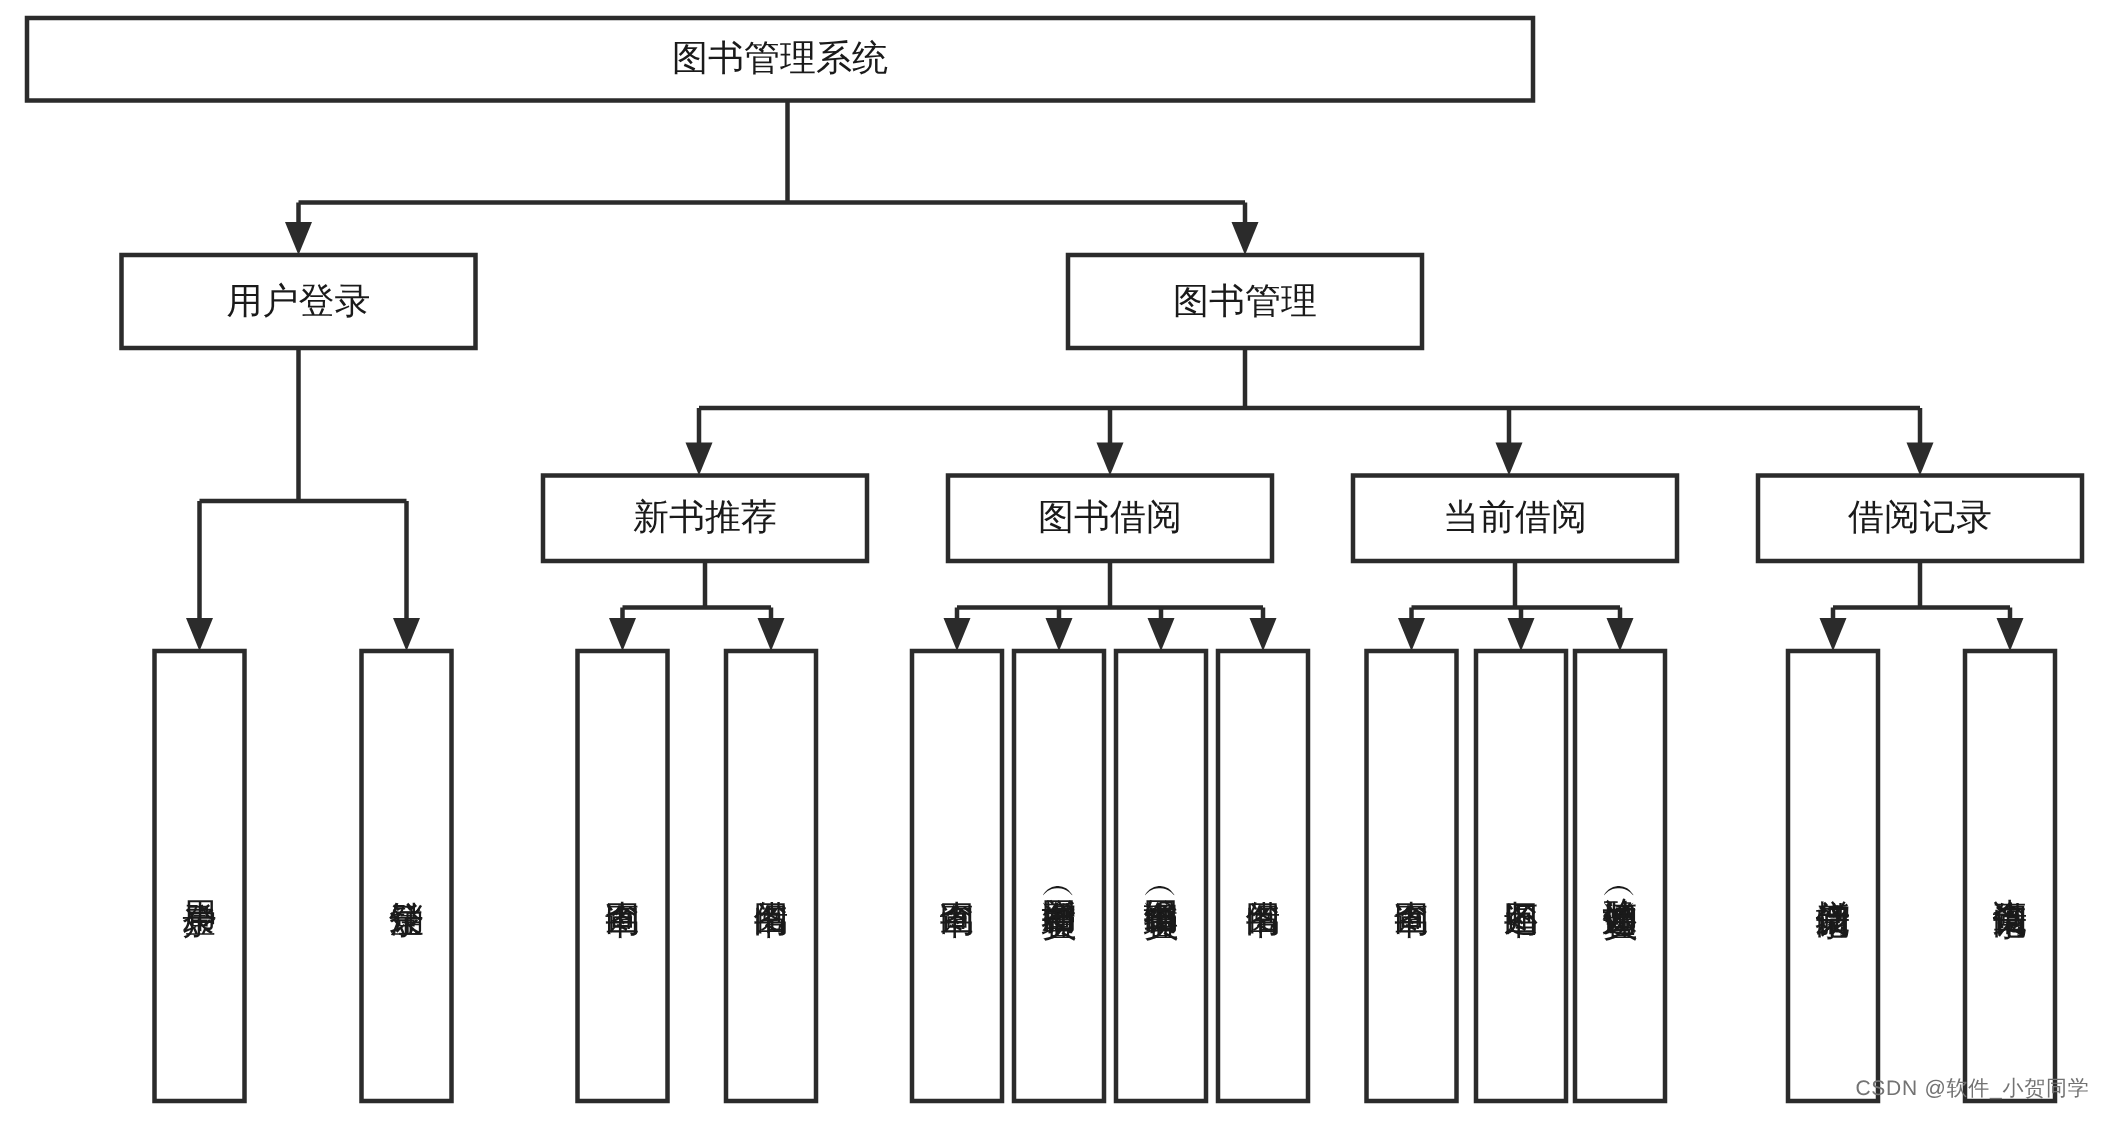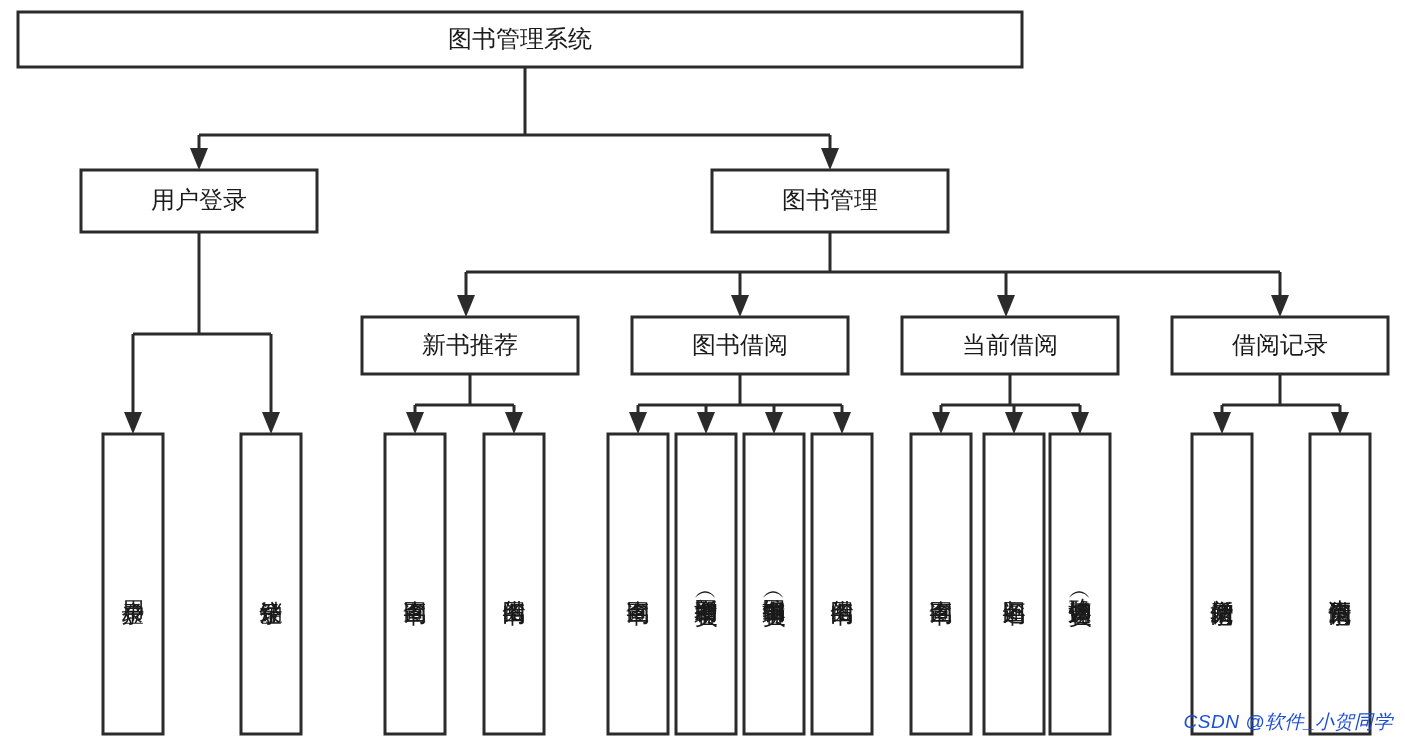--- a/index.html
+++ b/index.html
@@ -47,27 +47,26 @@
     font-size: 24px;
     dominant-baseline: middle;
     text-anchor: middle;
     white-space: pre;
   }
   .watermark-text {
     position: absolute;
     right: 12px;
     bottom: 6px;
     font-family: "Liberation Sans", "DejaVu Sans", sans-serif;
-    font-size: 19px;
-    color: #1d4ed8;
+    font-size: 14px;
+    color: #737373;
     letter-spacing: 0.5px;
     pointer-events: none;
     user-select: none;
     white-space: nowrap;
-    font-style: italic;
   }
 </style>
 </head>
 <body>
 
 <div id="diagram-root">
   <svg class="diagram-canvas" viewBox="0 0 1405 747">
     <g id="connector-layer">
         <g>
           <line x1="525" y1="67" x2="525" y2="135" class="connector"></line>

